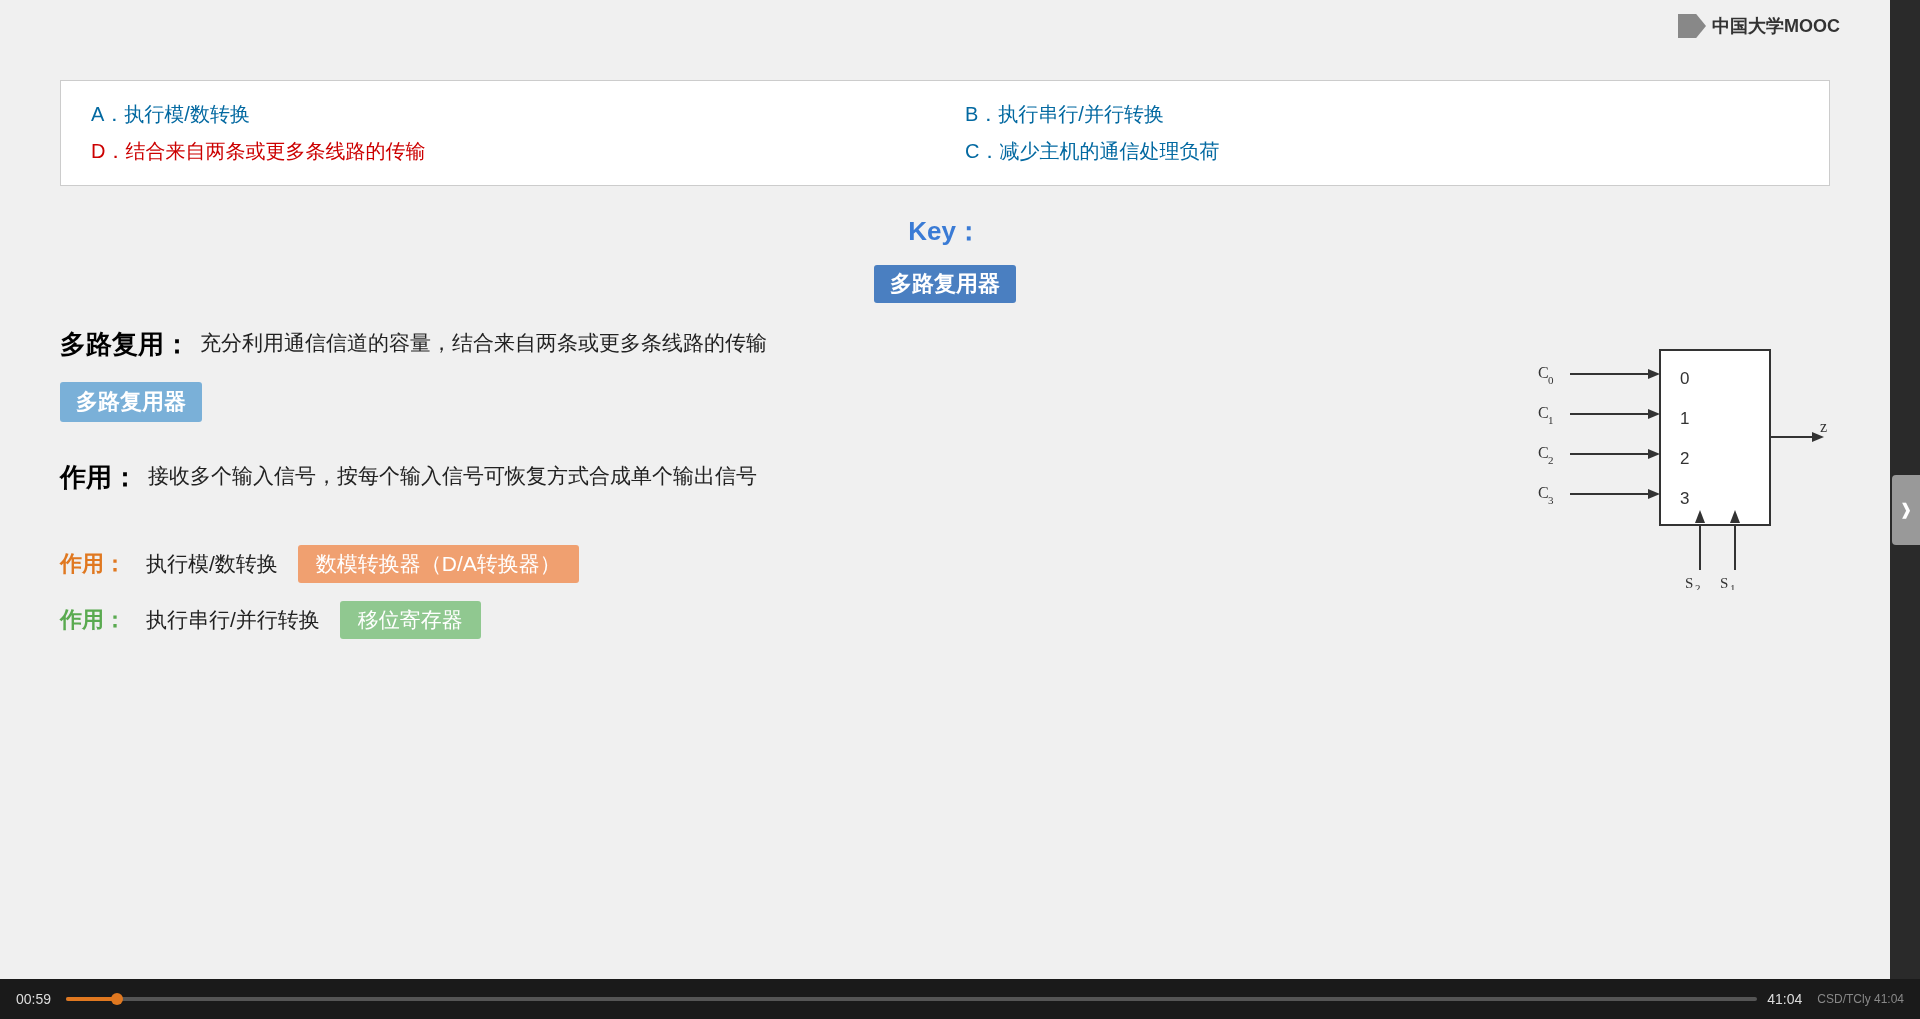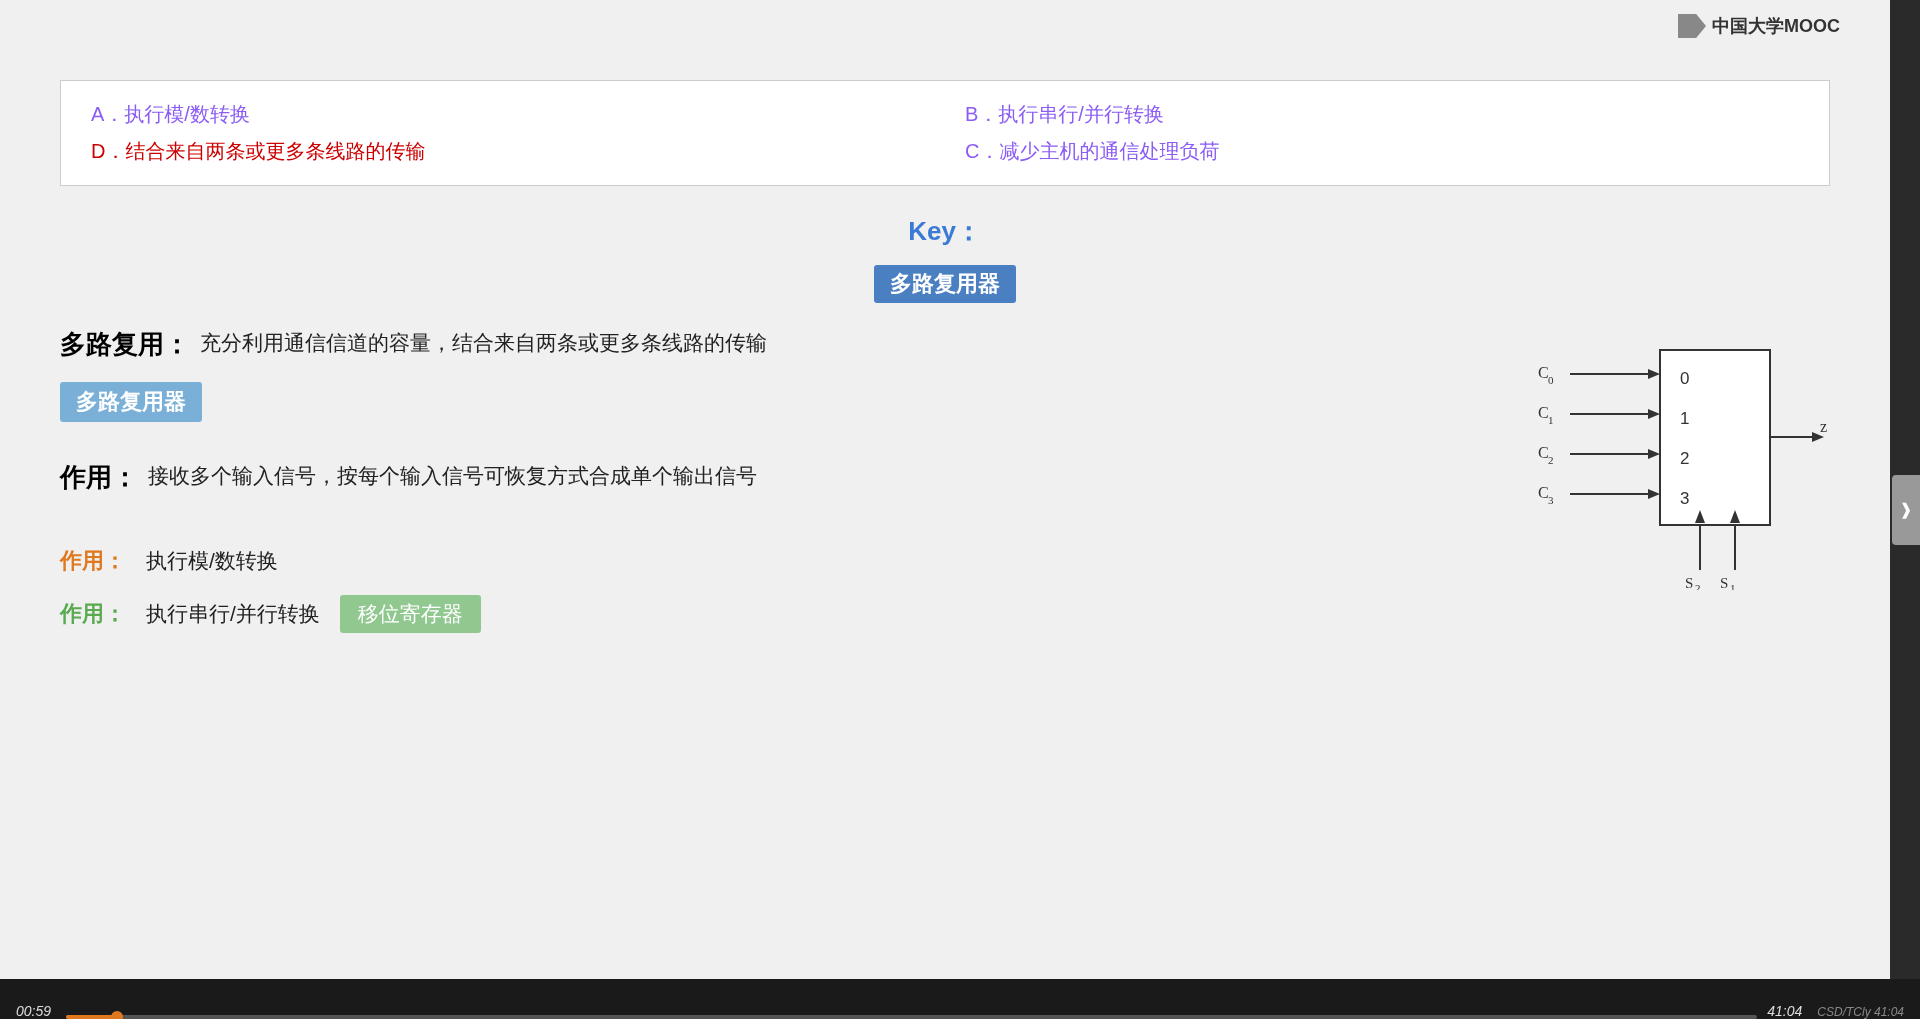--- a/index.html
+++ b/index.html
@@ -51,21 +51,21 @@
       color: #222;
       margin-bottom: 16px;
     }
     .question-options {
       display: grid;
       grid-template-columns: 1fr 1fr;
       gap: 10px 40px;
     }
     .option {
       font-size: 20px;
-      color: #8b5cf6;
+      color: #0369a1;
     }
     .option.correct {
       color: #c00;
     }
 
     
     .key-section {
       display: flex;
       align-items: center;
       gap: 16px;
@@ -174,24 +174,23 @@
 
     
     .bottom-bar {
       position: absolute;
       bottom: 0;
       left: 0;
       right: 0;
       height: 40px;
       background: #1a1a1a;
       display: flex;
-      align-items: flex-end;
+      align-items: center;
       padding: 0 16px;
       gap: 10px;
-      font-style: italic;
     }
     .time-display {
       color: #ddd;
       font-size: 14px;
       min-width: 40px;
     }
     .progress-bar-container {
       flex: 1;
       height: 4px;
       background: #555;
@@ -267,20 +266,21 @@
   <div class="section-row">
     <span class="section-label-blue">作用：</span>
     <span class="section-text">接收多个输入信号，按每个输入信号可恢复方式合成单个输出信号</span>
   </div>
 
   <div style="height:30px;"></div>
 
   <div class="action-row">
     <span class="section-label-orange">作用：</span>
     <span class="section-text">执行模/数转换</span>
+    <span class="action-badge-orange">数模转换器（D/A转换器）</span>
   </div>
 
   <div class="action-row">
     <span class="section-label-green">作用：</span>
     <span class="section-text">执行串行/并行转换</span>
     <span class="action-badge-green">移位寄存器</span>
   </div>
 
 </div>
 

